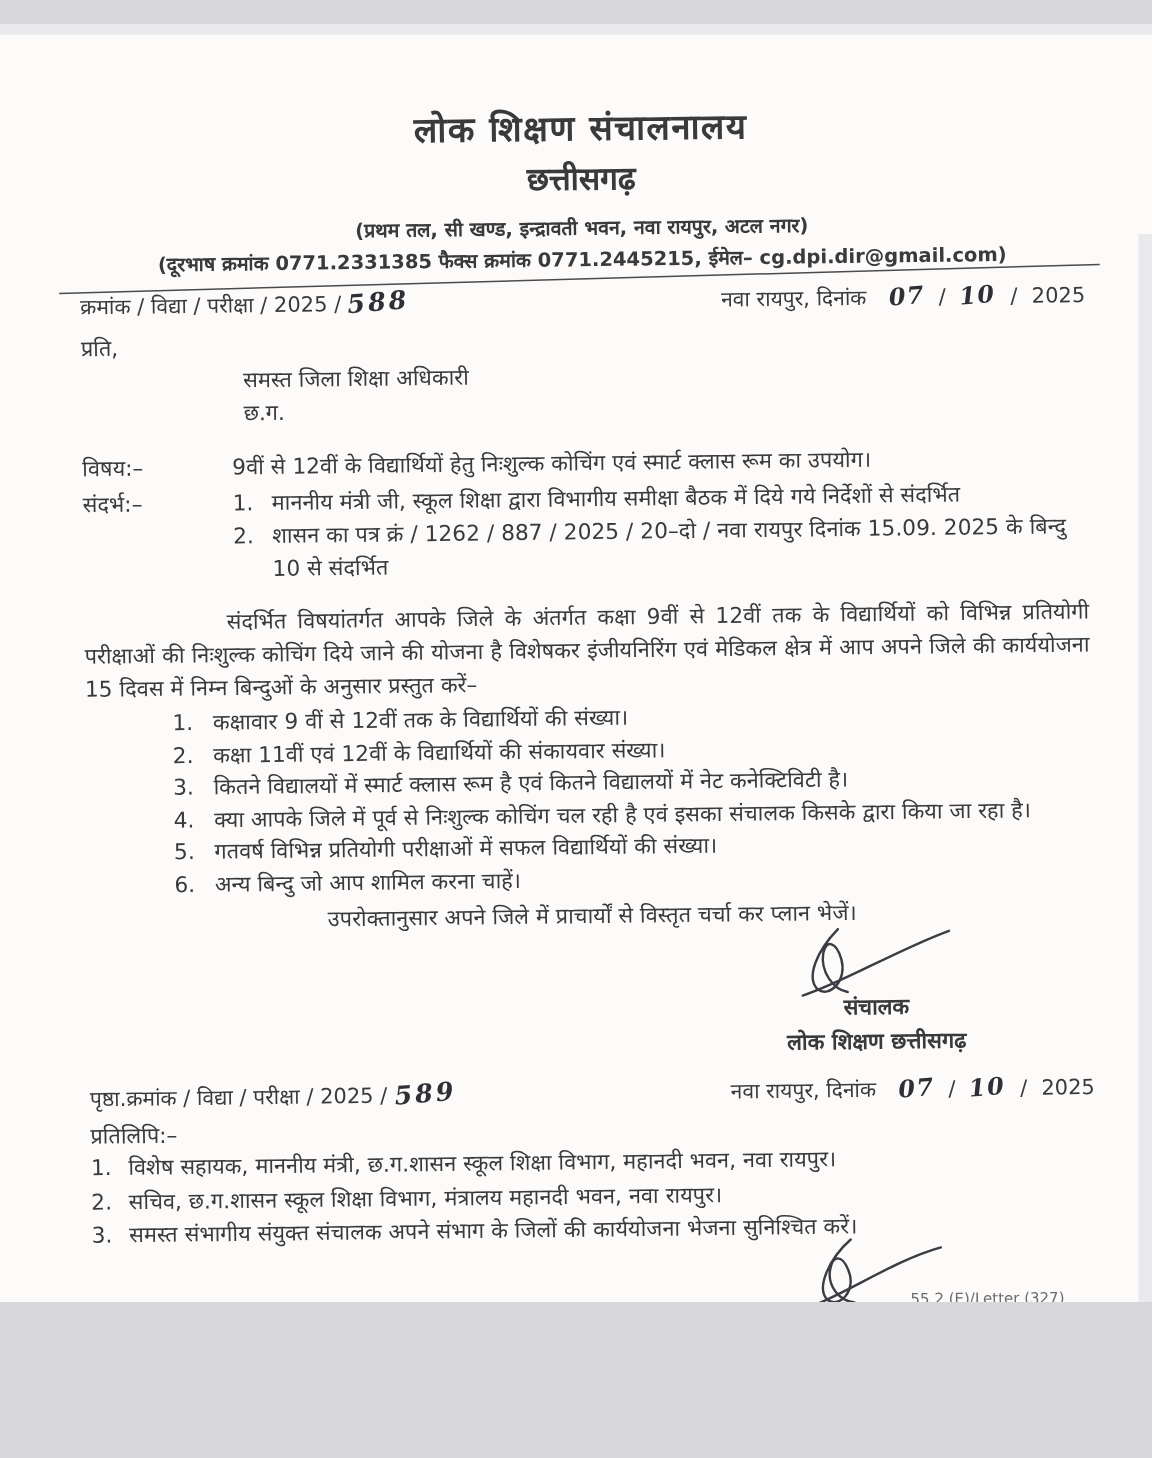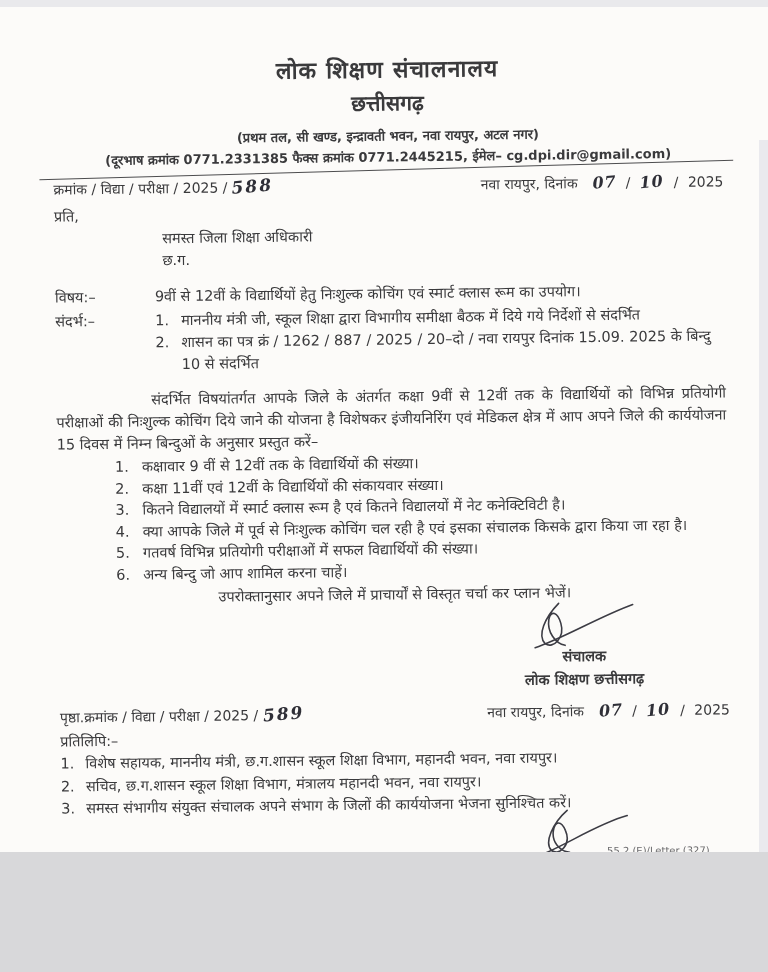--- a/index.html
+++ b/index.html
@@ -1,18 +1,18 @@
 <!DOCTYPE html>
 <html><head>
 <meta charset="utf-8">
 <style>
   html,body{margin:0;padding:0;}
   body{background:#d8d8da;font-family:"DejaVu Sans","Liberation Sans",sans-serif;}
   .page{
-    position:relative;width:768px;height:852px;margin:0 auto;
+    position:relative;width:768px;height:852px;margin:16px auto;
     background:#fcfbf9;overflow:hidden;color:#3a3a3c;
   }
   .scan-top-strip{position:absolute;top:0;left:0;width:768px;height:7px;background:#e9e9ec;}
   .scan-right-band{position:absolute;top:140px;right:0;width:9px;height:832px;background:#eaeaee;}
   .tilt{
     position:absolute;top:7px;left:0;width:768px;height:958px;
     transform:rotate(-0.7deg);transform-origin:45% 40%;
     padding:0;box-sizing:border-box;
   }
   .letter{padding:40px 42px 0 56px;box-sizing:border-box;}

